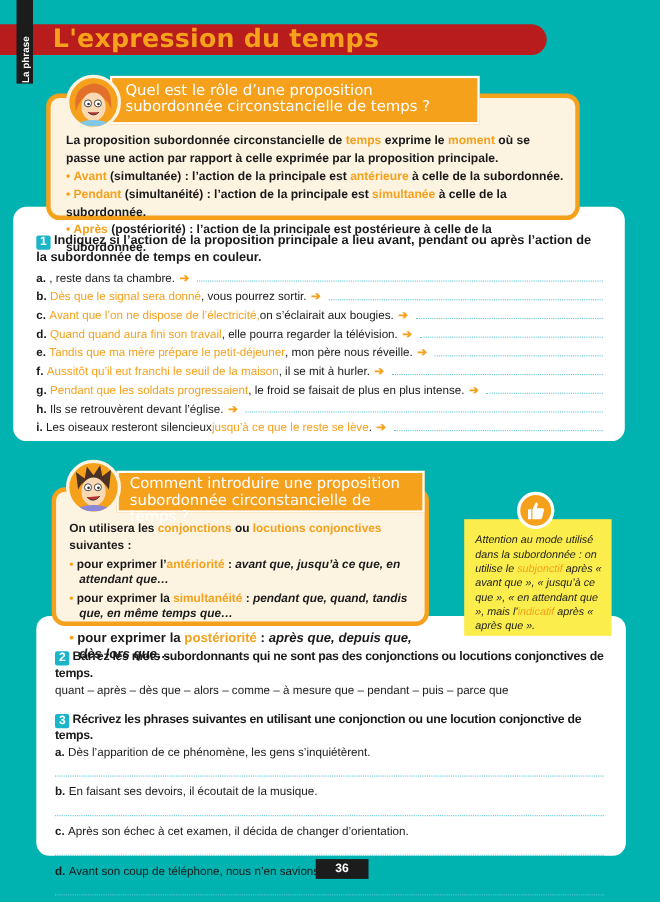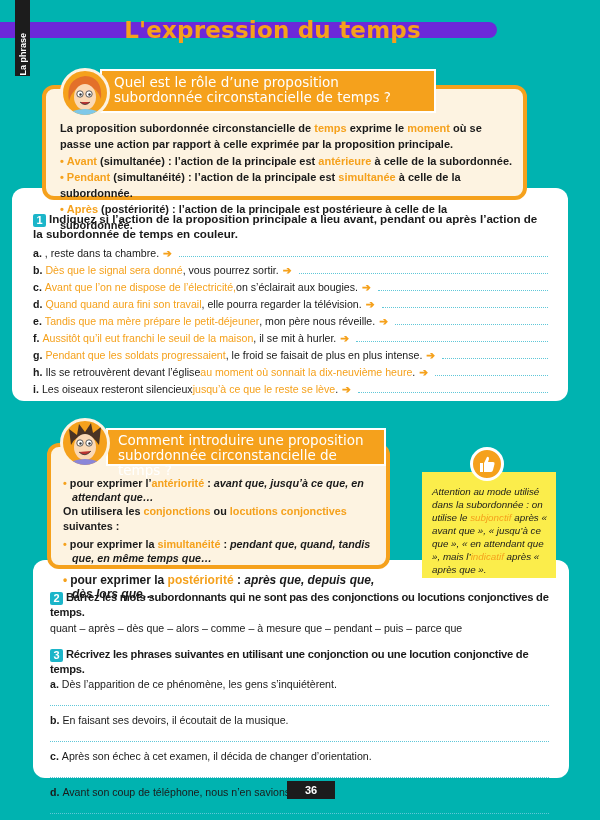--- a/index.html
+++ b/index.html
@@ -21,24 +21,24 @@
   }
   .side-tab span {
     writing-mode: vertical-rl; transform: rotate(180deg);
     color: #fff; font-size: 9px; font-weight: bold;
     font-family: "Liberation Sans", sans-serif;
     padding-bottom: 6px;
   }
 
   
   .title-bar {
-    left: 0; top: 22px; width: 497px; height: 16px;
-    background: #6d28d9;
+    left: 0; top: 22px; width: 497px; height: 28px;
+    background: #b91c1c;
     border-radius: 0 14px 14px 0;
-    display: flex; align-items: center; justify-content: center;
+    display: flex; align-items: center; 
     z-index: 2;
   }
   .title-bar h1 {
     font-family: "DejaVu Sans", sans-serif;
     font-size: 23px; font-weight: bold; color: #f5a11c;
     letter-spacing: 0.2px;
     margin-left: 48px;
   }
 
   
@@ -222,21 +222,20 @@
         <span class="lbl">g.</span>
         <span></span>
         <span class="hl">Pendant que les soldats progressaient</span>
         <span>, le froid se faisait de plus en plus intense.</span>
         <span class="arrow">➔</span>
         <span class="dots"></span>
       </div>
     <div class="ex-line">
         <span class="lbl">h.</span>
         <span>Ils se retrouvèrent devant l’église </span>
-        <span class="hl">au moment où sonnait la dix-neuvième heure</span>
         <span>.</span>
         <span class="arrow">➔</span>
         <span class="dots"></span>
       </div>
     <div class="ex-line">
         <span class="lbl">i.</span>
         <span>Les oiseaux resteront silencieux </span>
         <span class="hl">jusqu’à ce que le reste se lève</span>
         <span>.</span>
         <span class="arrow">➔</span>
@@ -254,25 +253,25 @@
     <circle cx="17.5" cy="22.5" r="1.2" fill="#333"></circle>
     <circle cx="26.5" cy="22.5" r="1.2" fill="#333"></circle>
     <path d="M16 31 Q22 37 28 30" fill="#b33" stroke="#333" stroke-width="0.8"></path>
     <path d="M10 40 Q22 36 34 40 L34 44 L10 44Z" fill="#8a86d8"></path>
   </svg>
 </div>
 <div class="abs banner" style="left:106px; top:428px; width:280px; height:38px; padding:3px 10px 2px 10px;">
   <span>Comment introduire une proposition subordonnée circonstancielle de temps ?</span>
 </div>
 <div class="abs info-box" style="left:47px; top:443px; width:343px; height:126px; padding:27px 8px 4px 12px;">
+  <p class="info-text" style="font-size:10.8px; line-height:15px;">
+    <span>On utilisera les </span><span class="hl">conjonctions</span><span> ou </span><span class="hl">locutions conjonctives</span><span> suivantes :</span>
+  </p>
   <p class="info-text" style="font-size:10.8px; line-height:14px; margin-top:2px; padding-left:9px; text-indent:-9px;">
     <span class="bullet">•</span><span>pour exprimer l’</span><span class="hl">antériorité</span><span> : </span><i>avant que, jusqu’à ce que, en attendant que…</i>
-  </p>
-  <p class="info-text" style="font-size:10.8px; line-height:15px;">
-    <span>On utilisera les </span><span class="hl">conjonctions</span><span> ou </span><span class="hl">locutions conjonctives</span><span> suivantes :</span>
   </p>
   <p class="info-text" style="font-size:10.8px; line-height:14px; margin-top:3px; padding-left:9px; text-indent:-9px;">
     <span class="bullet">•</span><span>pour exprimer la </span><span class="hl">simultanéité</span><span> : </span><i>pendant que, quand, tandis que, en même temps que…</i>
   </p>
   <p class="info-text" style="font-size:12px; line-height:14px; margin-top:8px; padding-left:9px; text-indent:-9px;">
     <span class="bullet">•</span><span>pour exprimer la </span><span class="hl">postériorité</span><span> : </span><i>après que, depuis que, dès lors que…</i>
   </p>
 </div>
 
 <div class="abs thumb">

